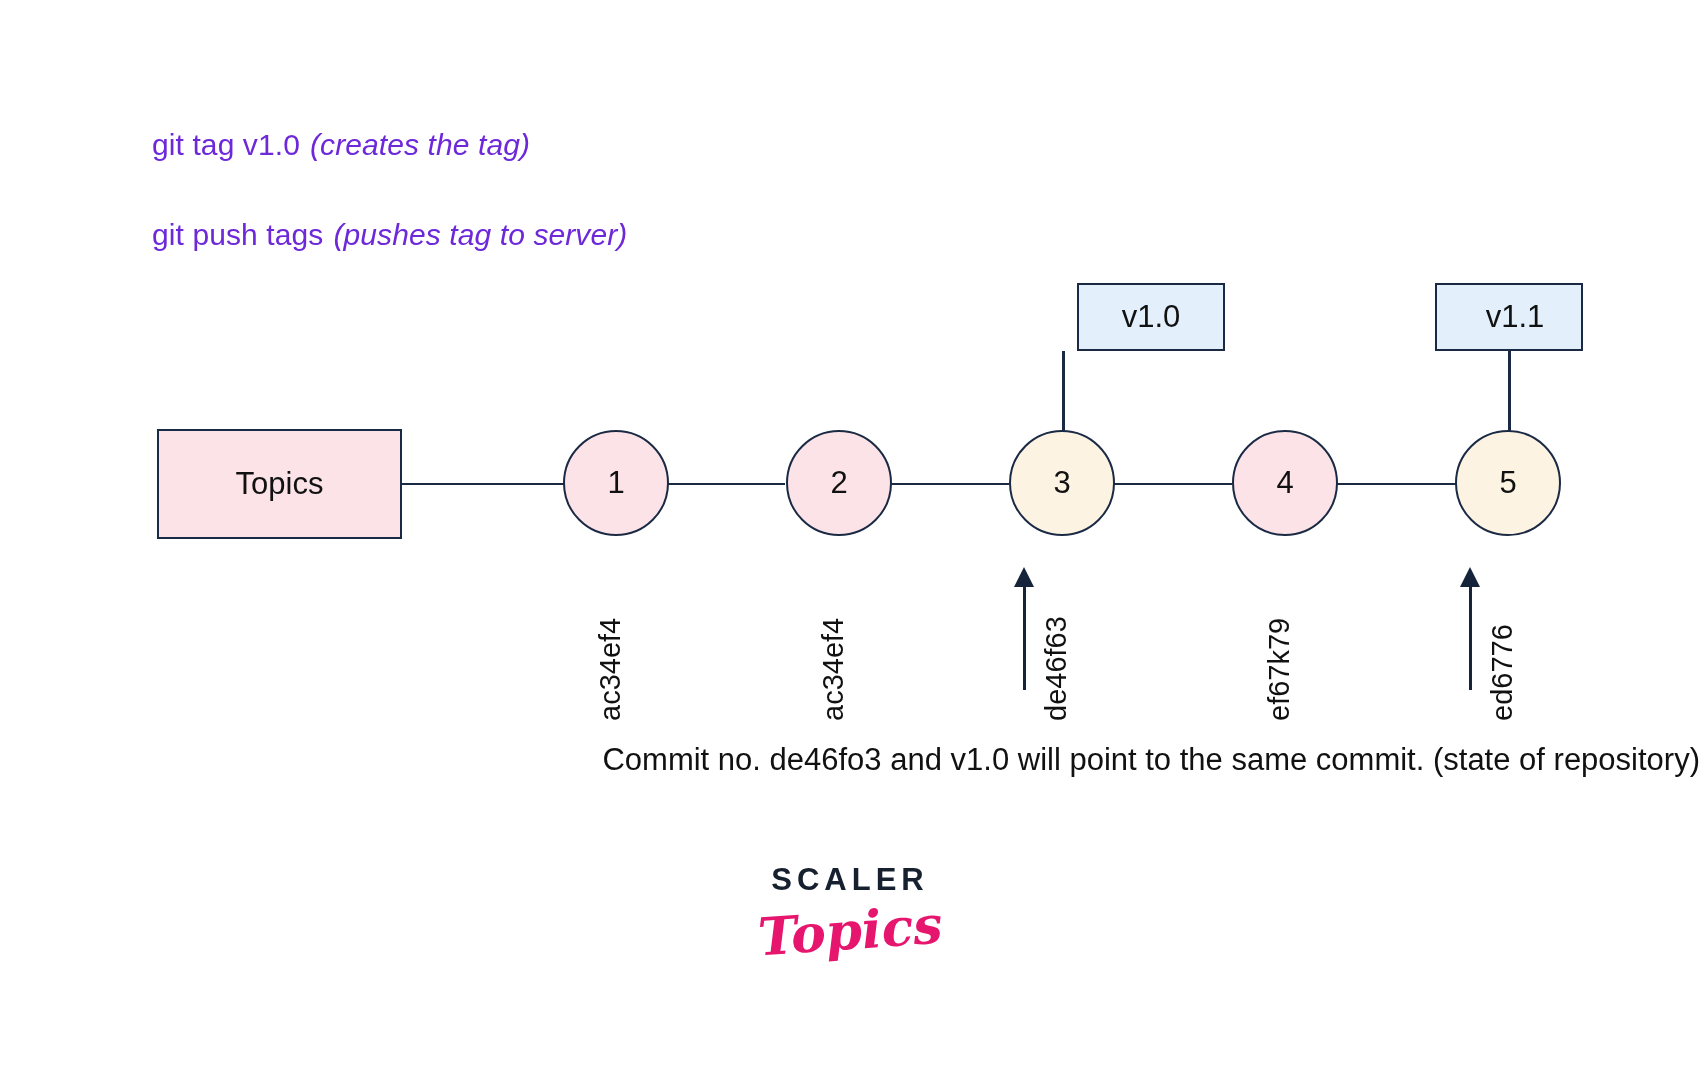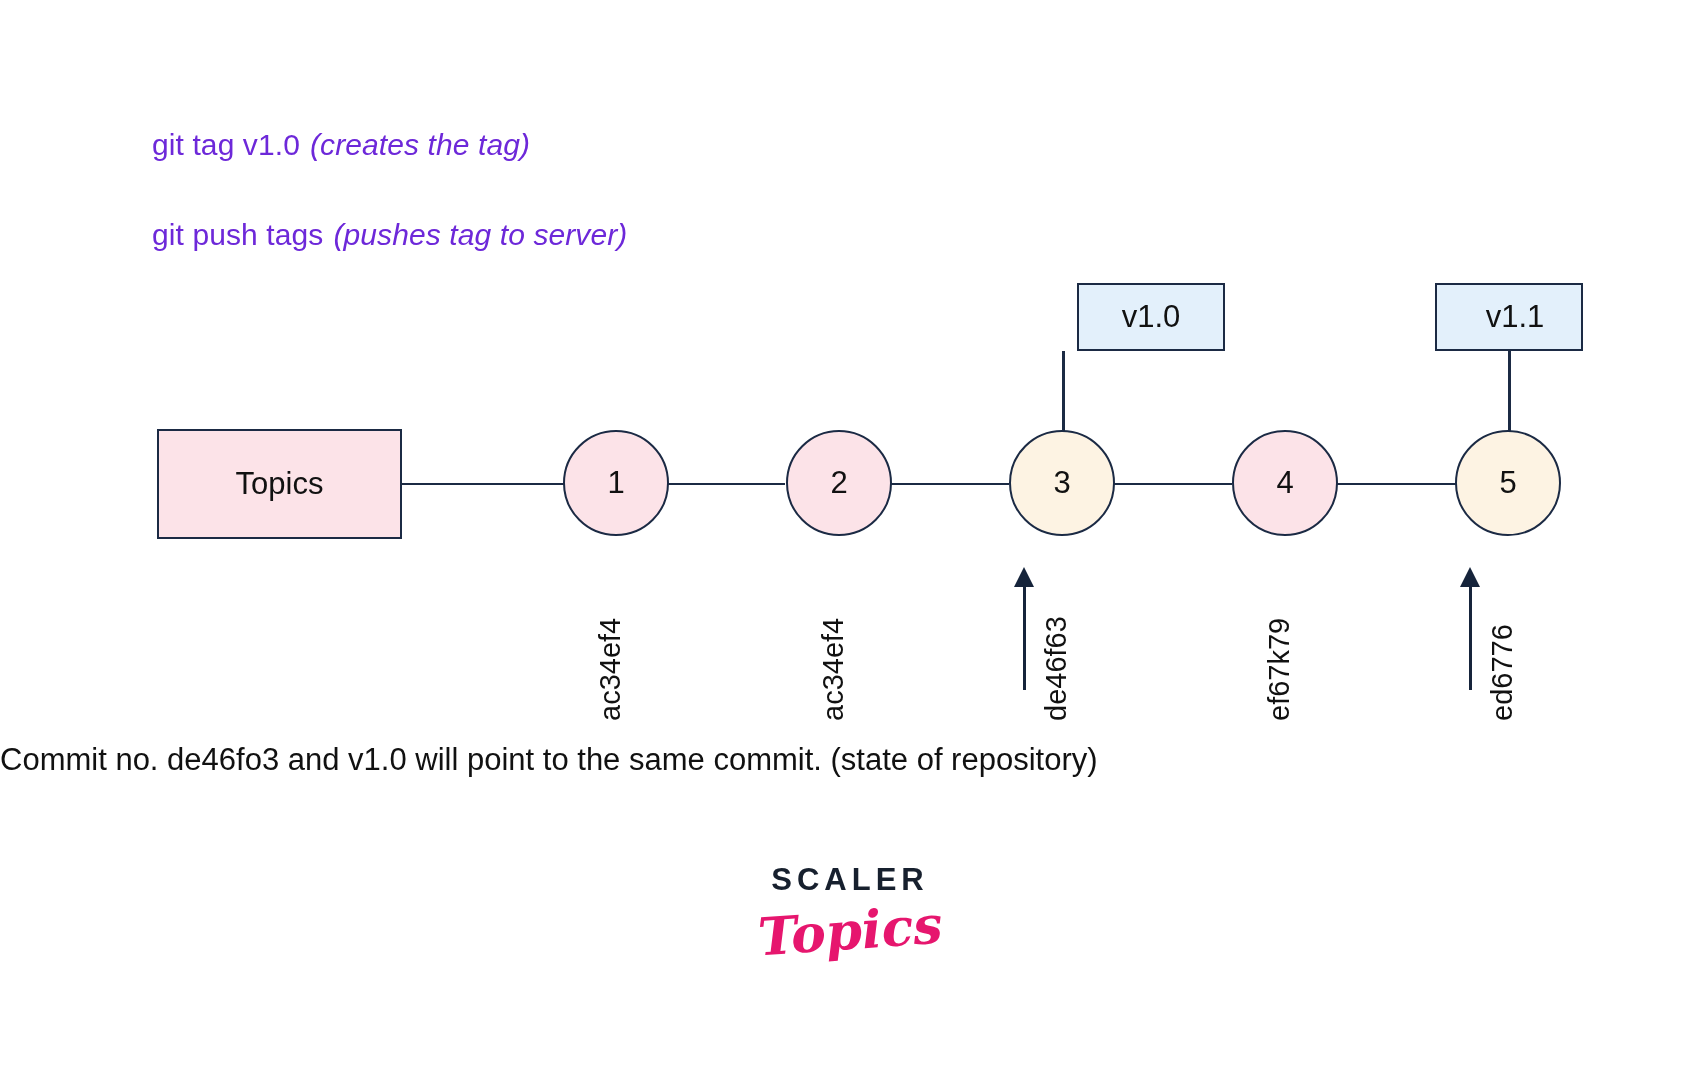--- a/index.html
+++ b/index.html
@@ -121,21 +121,21 @@
     border-right: 10px solid transparent;
     border-bottom: 20px solid #16243b;
   }
 
   
   #caption {
     position: absolute;
     top: 742px;
     left: 0;
     width: 1700px;
-    text-align: left;
+    text-align: right;
     font-size: 31px;
     color: #111111;
   }
 
   
   #logo {
     position: absolute;
     top: 862px;
     left: 0;
     width: 1700px;

